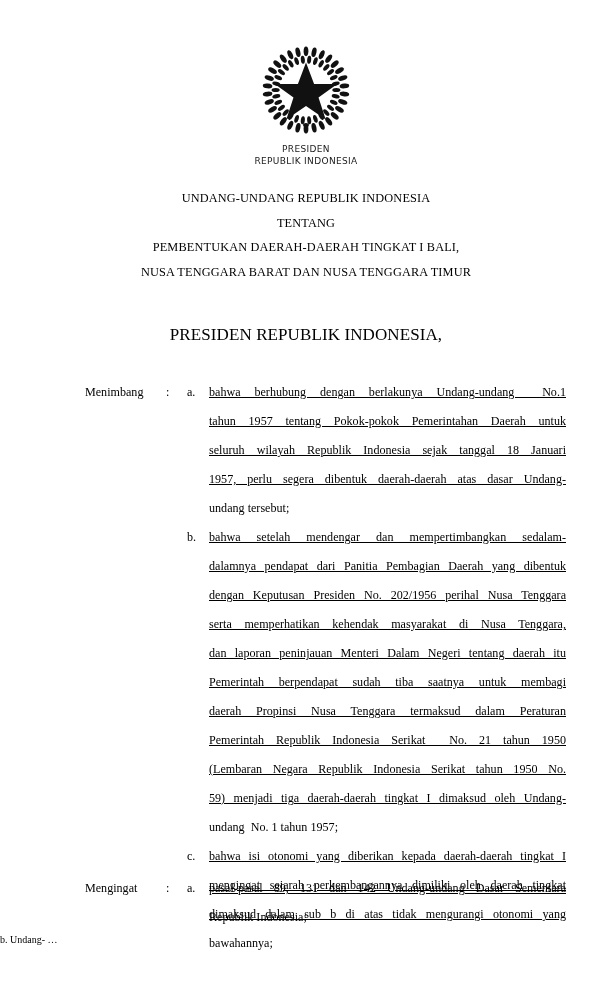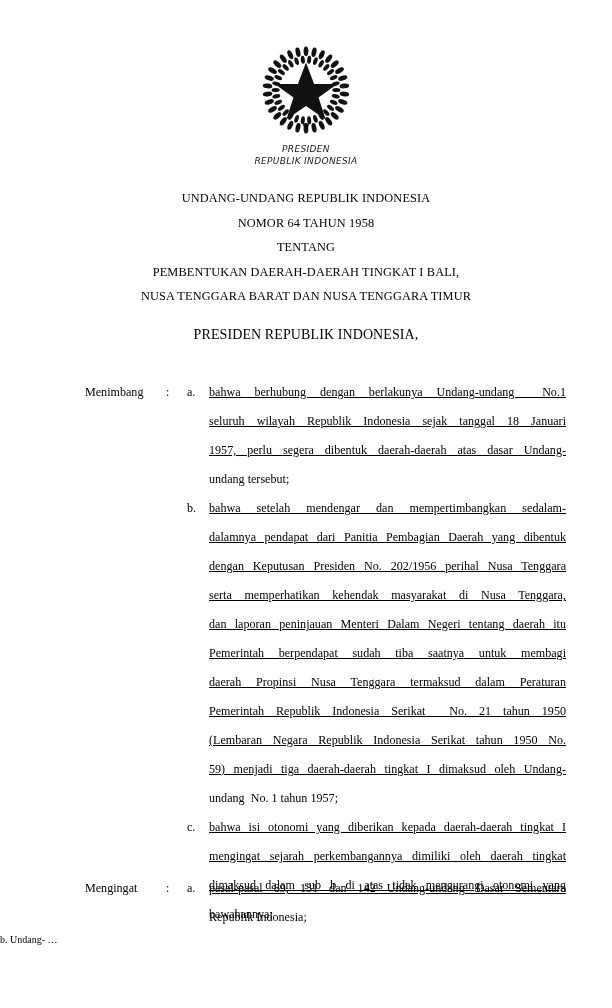--- a/index.html
+++ b/index.html
@@ -37,21 +37,20 @@
     width: 92px;
     height: 92px;
   }
   .emblem-caption {
     margin-top: 8px;
     font-family: "DejaVu Sans", "Liberation Sans", sans-serif;
     font-size: 9px;
     line-height: 11.5px;
     letter-spacing: 0.35px;
     color: #1a1a1a;
-    font-style: italic;
   }
   .emblem-caption div { white-space: nowrap; }
 
   
   .title-block {
     position: absolute;
     left: 0;
     top: 186px;
     width: 612px;
     text-align: center;
@@ -63,21 +62,21 @@
     white-space: nowrap;
   }
 
   
   .presiden-heading {
     position: absolute;
     left: 0;
     top: 327px;
     width: 612px;
     text-align: center;
-    font-size: 14px;
+    font-size: 17px;
     line-height: 16px;
     letter-spacing: 0.1px;
   }
 
   
   .clause {
     position: absolute;
     left: 85px;
     width: 481px;
   }
@@ -231,38 +230,38 @@
       </g>
     </svg>
     <div class="emblem-caption">
       <div>PRESIDEN</div>
       <div>REPUBLIK INDONESIA</div>
     </div>
   </div>
 
   <div class="title-block">
     <div class="title-line">UNDANG-UNDANG REPUBLIK INDONESIA</div>
-    <div class="title-line">NOMOR 64 TAHUN 1958</div>
     <div class="title-line">TENTANG</div>
     <div class="title-line">PEMBENTUKAN DAERAH-DAERAH TINGKAT I BALI,</div>
     <div class="title-line">NUSA TENGGARA BARAT DAN NUSA TENGGARA TIMUR</div>
   </div>
 
   <div class="presiden-heading">PRESIDEN REPUBLIK INDONESIA,</div>
 
   <div class="clause" id="clause-menimbang">
     <div class="clause-row">
       <div class="clause-label">Menimbang</div>
       <div class="clause-colon">:</div>
       <div class="clause-items">
 
         <div class="clause-item">
           <div class="item-marker">a.</div>
           <div class="item-text">
             <div class="just-line">bahwa  berhubung  dengan  berlakunya  Undang-undang    No.1</div>
+            <div class="just-line">tahun  1957  tentang  Pokok-pokok  Pemerintahan  Daerah  untuk</div>
             <div class="just-line">seluruh  wilayah  Republik  Indonesia  sejak  tanggal  18  Januari</div>
             <div class="just-line">1957,  perlu  segera  dibentuk  daerah-daerah  atas  dasar  Undang-</div>
             <div class="last-line">undang tersebut;</div>
           </div>
         </div>
 
         <div class="clause-item">
           <div class="item-marker">b.</div>
           <div class="item-text">
             <div class="just-line">bahwa  setelah  mendengar  dan  mempertimbangkan  sedalam-</div>

